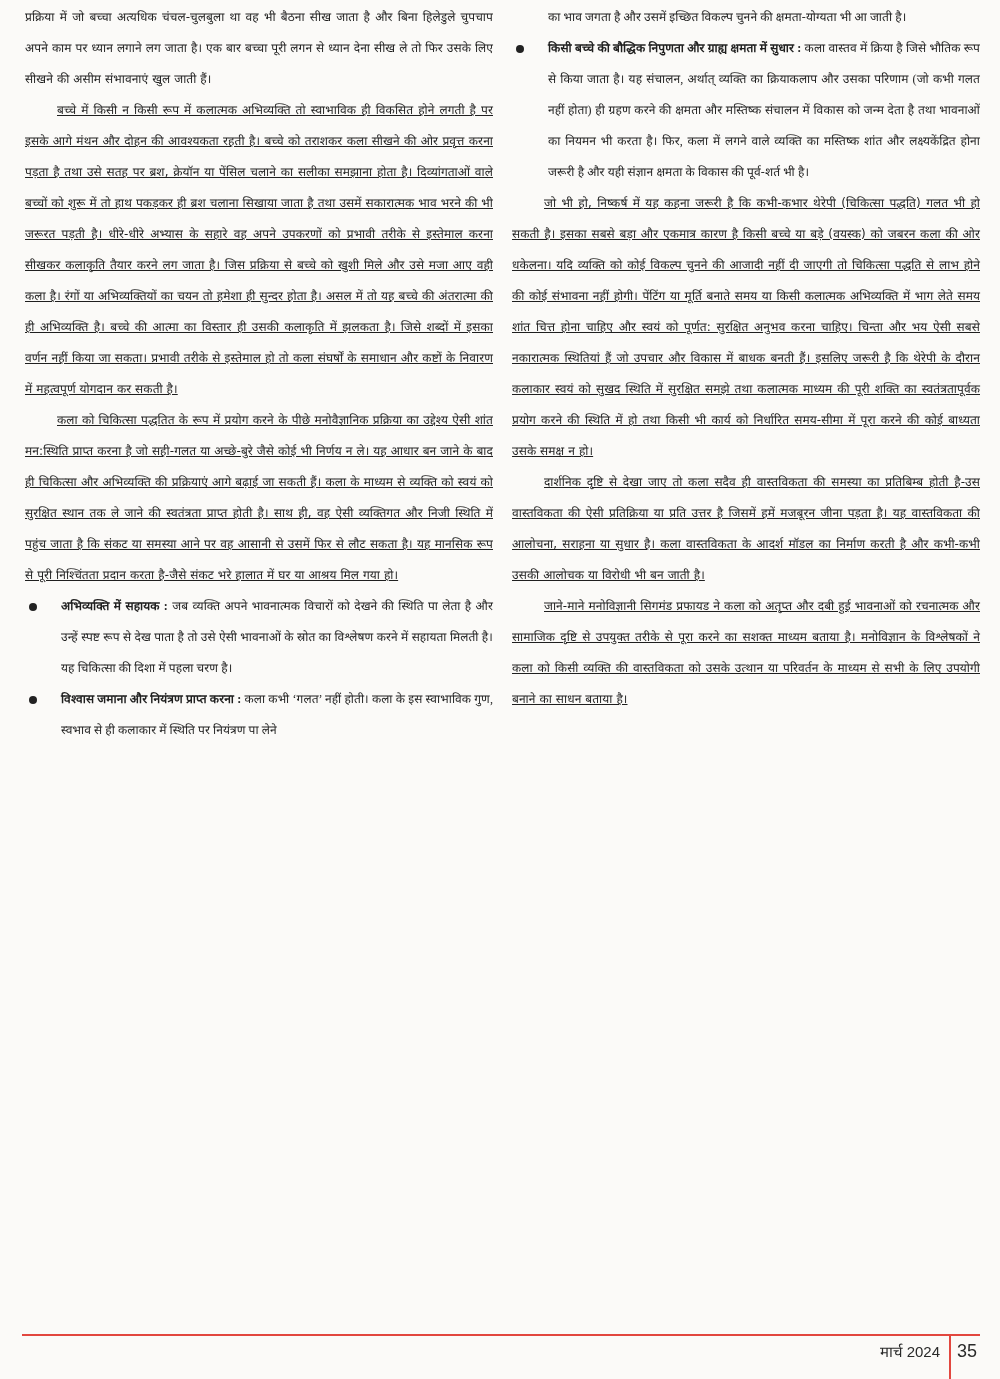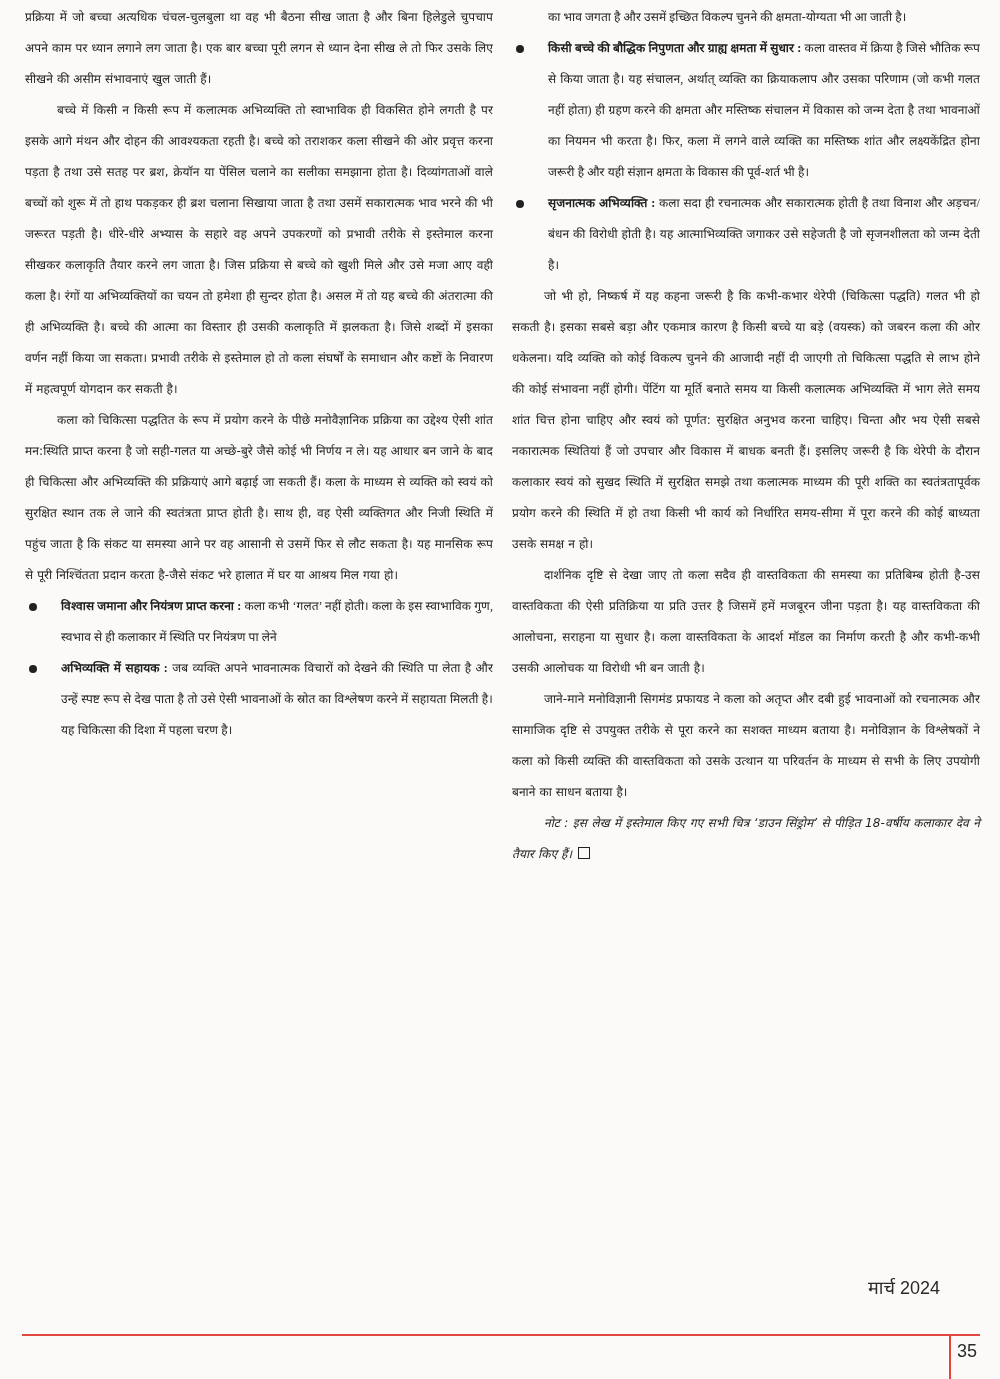--- a/index.html
+++ b/index.html
@@ -16,21 +16,21 @@
     position: absolute; top: 2px;
     font-size: 12px;
     line-height: 31px;
     text-align: justify;
     text-align-last: left;
     letter-spacing: 0.1px;
   }
   .col-left { left: 25px; width: 468px; }
   .col-right { left: 512px; width: 468px; }
   .para { margin: 0; text-indent: 0; }
-  .para.indent { text-indent: 32px; }
+  .para.indent { text-indent: 32px; text-decoration: underline; }
   .bullet-item {
     position: relative;
     padding-left: 36px;
     margin: 0;
     font-family: Liberation Serif, serif;
   }
   .bullet-item.cont { padding-left: 36px; }
   .bullet {
     position: absolute; left: 4px; top: 12px;
     width: 8px; height: 8px; border-radius: 50%;
@@ -49,63 +49,58 @@
   .footer-vrule {
     position: absolute; left: 949px; top: 1335px; width: 1.5px; height: 44px;
     background: #e2473f;
   }
   .footer-left {
     position: absolute; left: 22px; top: 1388px;
     font-family: "Liberation Sans", sans-serif;
     font-size: 19px; color: #8b5cf6;
   }
   .footer-date {
-    position: absolute; right: 60px; top: 1275px;
+    position: absolute; right: 60px; top: 1341px;
     font-family: "Liberation Sans", sans-serif;
-    font-size: 18px; color: #2a2a2a;
+    font-size: 15px; color: #2a2a2a;
   }
   .footer-page {
     position: absolute; left: 957px; top: 1341px;
     font-family: "Liberation Sans", sans-serif;
     font-size: 18px; color: #2a2a2a;
   }
 </style>
 </head>
 <body>
 
 <div class="page">
 
   <div class="col col-left">
     <p class="para">प्रक्रिया में जो बच्चा अत्यधिक चंचल-चुलबुला था वह भी बैठना सीख जाता है और बिना हिलेडुले चुपचाप अपने काम पर ध्यान लगाने लग जाता है। एक बार बच्चा पूरी लगन से ध्यान देना सीख ले तो फिर उसके लिए सीखने की असीम संभावनाएं खुल जाती हैं।</p>
     <p class="para indent">बच्चे में किसी न किसी रूप में कलात्मक अभिव्यक्ति तो स्वाभाविक ही विकसित होने लगती है पर इसके आगे मंथन और दोहन की आवश्यकता रहती है। बच्चे को तराशकर कला सीखने की ओर प्रवृत्त करना पड़ता है तथा उसे सतह पर ब्रश, क्रेयॉन या पेंसिल चलाने का सलीका समझाना होता है। दिव्यांगताओं वाले बच्चों को शुरू में तो हाथ पकड़कर ही ब्रश चलाना सिखाया जाता है तथा उसमें सकारात्मक भाव भरने की भी जरूरत पड़ती है। धीरे-धीरे अभ्यास के सहारे वह अपने उपकरणों को प्रभावी तरीके से इस्तेमाल करना सीखकर कलाकृति तैयार करने लग जाता है। जिस प्रक्रिया से बच्चे को खुशी मिले और उसे मजा आए वही कला है। रंगों या अभिव्यक्तियों का चयन तो हमेशा ही सुन्दर होता है। असल में तो यह बच्चे की अंतरात्मा की ही अभिव्यक्ति है। बच्चे की आत्मा का विस्तार ही उसकी कलाकृति में झलकता है। जिसे शब्दों में इसका वर्णन नहीं किया जा सकता। प्रभावी तरीके से इस्तेमाल हो तो कला संघर्षों के समाधान और कष्टों के निवारण में महत्वपूर्ण योगदान कर सकती है।</p>
     <p class="para indent">कला को चिकित्सा पद्धतित के रूप में प्रयोग करने के पीछे मनोवैज्ञानिक प्रक्रिया का उद्देश्य ऐसी शांत मन:स्थिति प्राप्त करना है जो सही-गलत या अच्छे-बुरे जैसे कोई भी निर्णय न ले। यह आधार बन जाने के बाद ही चिकित्सा और अभिव्यक्ति की प्रक्रियाएं आगे बढ़ाई जा सकती हैं। कला के माध्यम से व्यक्ति को स्वयं को सुरक्षित स्थान तक ले जाने की स्वतंत्रता प्राप्त होती है। साथ ही, वह ऐसी व्यक्तिगत और निजी स्थिति में पहुंच जाता है कि संकट या समस्या आने पर वह आसानी से उसमें फिर से लौट सकता है। यह मानसिक रूप से पूरी निश्चिंतता प्रदान करता है-जैसे संकट भरे हालात में घर या आश्रय मिल गया हो।</p>
     <div class="bullet-item">
       <span class="bullet"></span>
-      <span class="bold">विश्वास जमाना और नियंत्रण प्राप्त करना :</span><span> कला कभी ‘गलत’ नहीं होती। कला के इस स्वाभाविक गुण, स्वभाव से ही कलाकार में स्थिति पर नियंत्रण पा लेने</span>
+      <span class="bold">अभिव्यक्ति में सहायक :</span><span> जब व्यक्ति अपने भावनात्मक विचारों को देखने की स्थिति पा लेता है और उन्हें स्पष्ट रूप से देख पाता है तो उसे ऐसी भावनाओं के स्रोत का विश्लेषण करने में सहायता मिलती है। यह चिकित्सा की दिशा में पहला चरण है।</span>
     </div>
     <div class="bullet-item">
       <span class="bullet"></span>
-      <span class="bold">अभिव्यक्ति में सहायक :</span><span> जब व्यक्ति अपने भावनात्मक विचारों को देखने की स्थिति पा लेता है और उन्हें स्पष्ट रूप से देख पाता है तो उसे ऐसी भावनाओं के स्रोत का विश्लेषण करने में सहायता मिलती है। यह चिकित्सा की दिशा में पहला चरण है।</span>
+      <span class="bold">विश्वास जमाना और नियंत्रण प्राप्त करना :</span><span> कला कभी ‘गलत’ नहीं होती। कला के इस स्वाभाविक गुण, स्वभाव से ही कलाकार में स्थिति पर नियंत्रण पा लेने</span>
     </div>
   </div>
 
   <div class="col col-right">
     <p class="bullet-item cont">का भाव जगता है और उसमें इच्छित विकल्प चुनने की क्षमता-योग्यता भी आ जाती है।</p>
     <div class="bullet-item">
       <span class="bullet"></span>
       <span class="bold">किसी बच्चे की बौद्धिक निपुणता और ग्राह्य क्षमता में सुधार :</span><span> कला वास्तव में क्रिया है जिसे भौतिक रूप से किया जाता है। यह संचालन, अर्थात् व्यक्ति का क्रियाकलाप और उसका परिणाम (जो कभी गलत नहीं होता) ही ग्रहण करने की क्षमता और मस्तिष्क संचालन में विकास को जन्म देता है तथा भावनाओं का नियमन भी करता है। फिर, कला में लगने वाले व्यक्ति का मस्तिष्क शांत और लक्ष्यकेंद्रित होना जरूरी है और यही संज्ञान क्षमता के विकास की पूर्व-शर्त भी है।</span>
     </div>
-    <div class="bullet-item">
-      <span class="bullet"></span>
-      <span class="bold">सृजनात्मक अभिव्यक्ति :</span><span> कला सदा ही रचनात्मक और सकारात्मक होती है तथा विनाश और अड़चन/बंधन की विरोधी होती है। यह आत्माभिव्यक्ति जगाकर उसे सहेजती है जो सृजनशीलता को जन्म देती है।</span>
-    </div>
     <p class="para indent">जो भी हो, निष्कर्ष में यह कहना जरूरी है कि कभी-कभार थेरेपी (चिकित्सा पद्धति) गलत भी हो सकती है। इसका सबसे बड़ा और एकमात्र कारण है किसी बच्चे या बड़े (वयस्क) को जबरन कला की ओर धकेलना। यदि व्यक्ति को कोई विकल्प चुनने की आजादी नहीं दी जाएगी तो चिकित्सा पद्धति से लाभ होने की कोई संभावना नहीं होगी। पेंटिंग या मूर्ति बनाते समय या किसी कलात्मक अभिव्यक्ति में भाग लेते समय शांत चित्त होना चाहिए और स्वयं को पूर्णत: सुरक्षित अनुभव करना चाहिए। चिन्ता और भय ऐसी सबसे नकारात्मक स्थितियां हैं जो उपचार और विकास में बाधक बनती हैं। इसलिए जरूरी है कि थेरेपी के दौरान कलाकार स्वयं को सुखद स्थिति में सुरक्षित समझे तथा कलात्मक माध्यम की पूरी शक्ति का स्वतंत्रतापूर्वक प्रयोग करने की स्थिति में हो तथा किसी भी कार्य को निर्धारित समय-सीमा में पूरा करने की कोई बाध्यता उसके समक्ष न हो।</p>
     <p class="para indent">दार्शनिक दृष्टि से देखा जाए तो कला सदैव ही वास्तविकता की समस्या का प्रतिबिम्ब होती है-उस वास्तविकता की ऐसी प्रतिक्रिया या प्रति उत्तर है जिसमें हमें मजबूरन जीना पड़ता है। यह वास्तविकता की आलोचना, सराहना या सुधार है। कला वास्तविकता के आदर्श मॉडल का निर्माण करती है और कभी-कभी उसकी आलोचक या विरोधी भी बन जाती है।</p>
     <p class="para indent">जाने-माने मनोविज्ञानी सिगमंड प्रफायड ने कला को अतृप्त और दबी हुई भावनाओं को रचनात्मक और सामाजिक दृष्टि से उपयुक्त तरीके से पूरा करने का सशक्त माध्यम बताया है। मनोविज्ञान के विश्लेषकों ने कला को किसी व्यक्ति की वास्तविकता को उसके उत्थान या परिवर्तन के माध्यम से सभी के लिए उपयोगी बनाने का साधन बताया है।</p>
-    <p class="note"><span>नोट : इस लेख में इस्तेमाल किए गए सभी चित्र ‘डाउन सिंड्रोम’ से पीड़ित 18-वर्षीय कलाकार देव ने तैयार किए हैं।</span><span class="end-box"></span></p>
   </div>
 
   <div class="footer-rule"></div>
   <div class="footer-vrule"></div>
   <div class="footer-left">योजना</div>
   <div class="footer-date">मार्च 2024</div>
   <div class="footer-page">35</div>
 
 </div>
 

